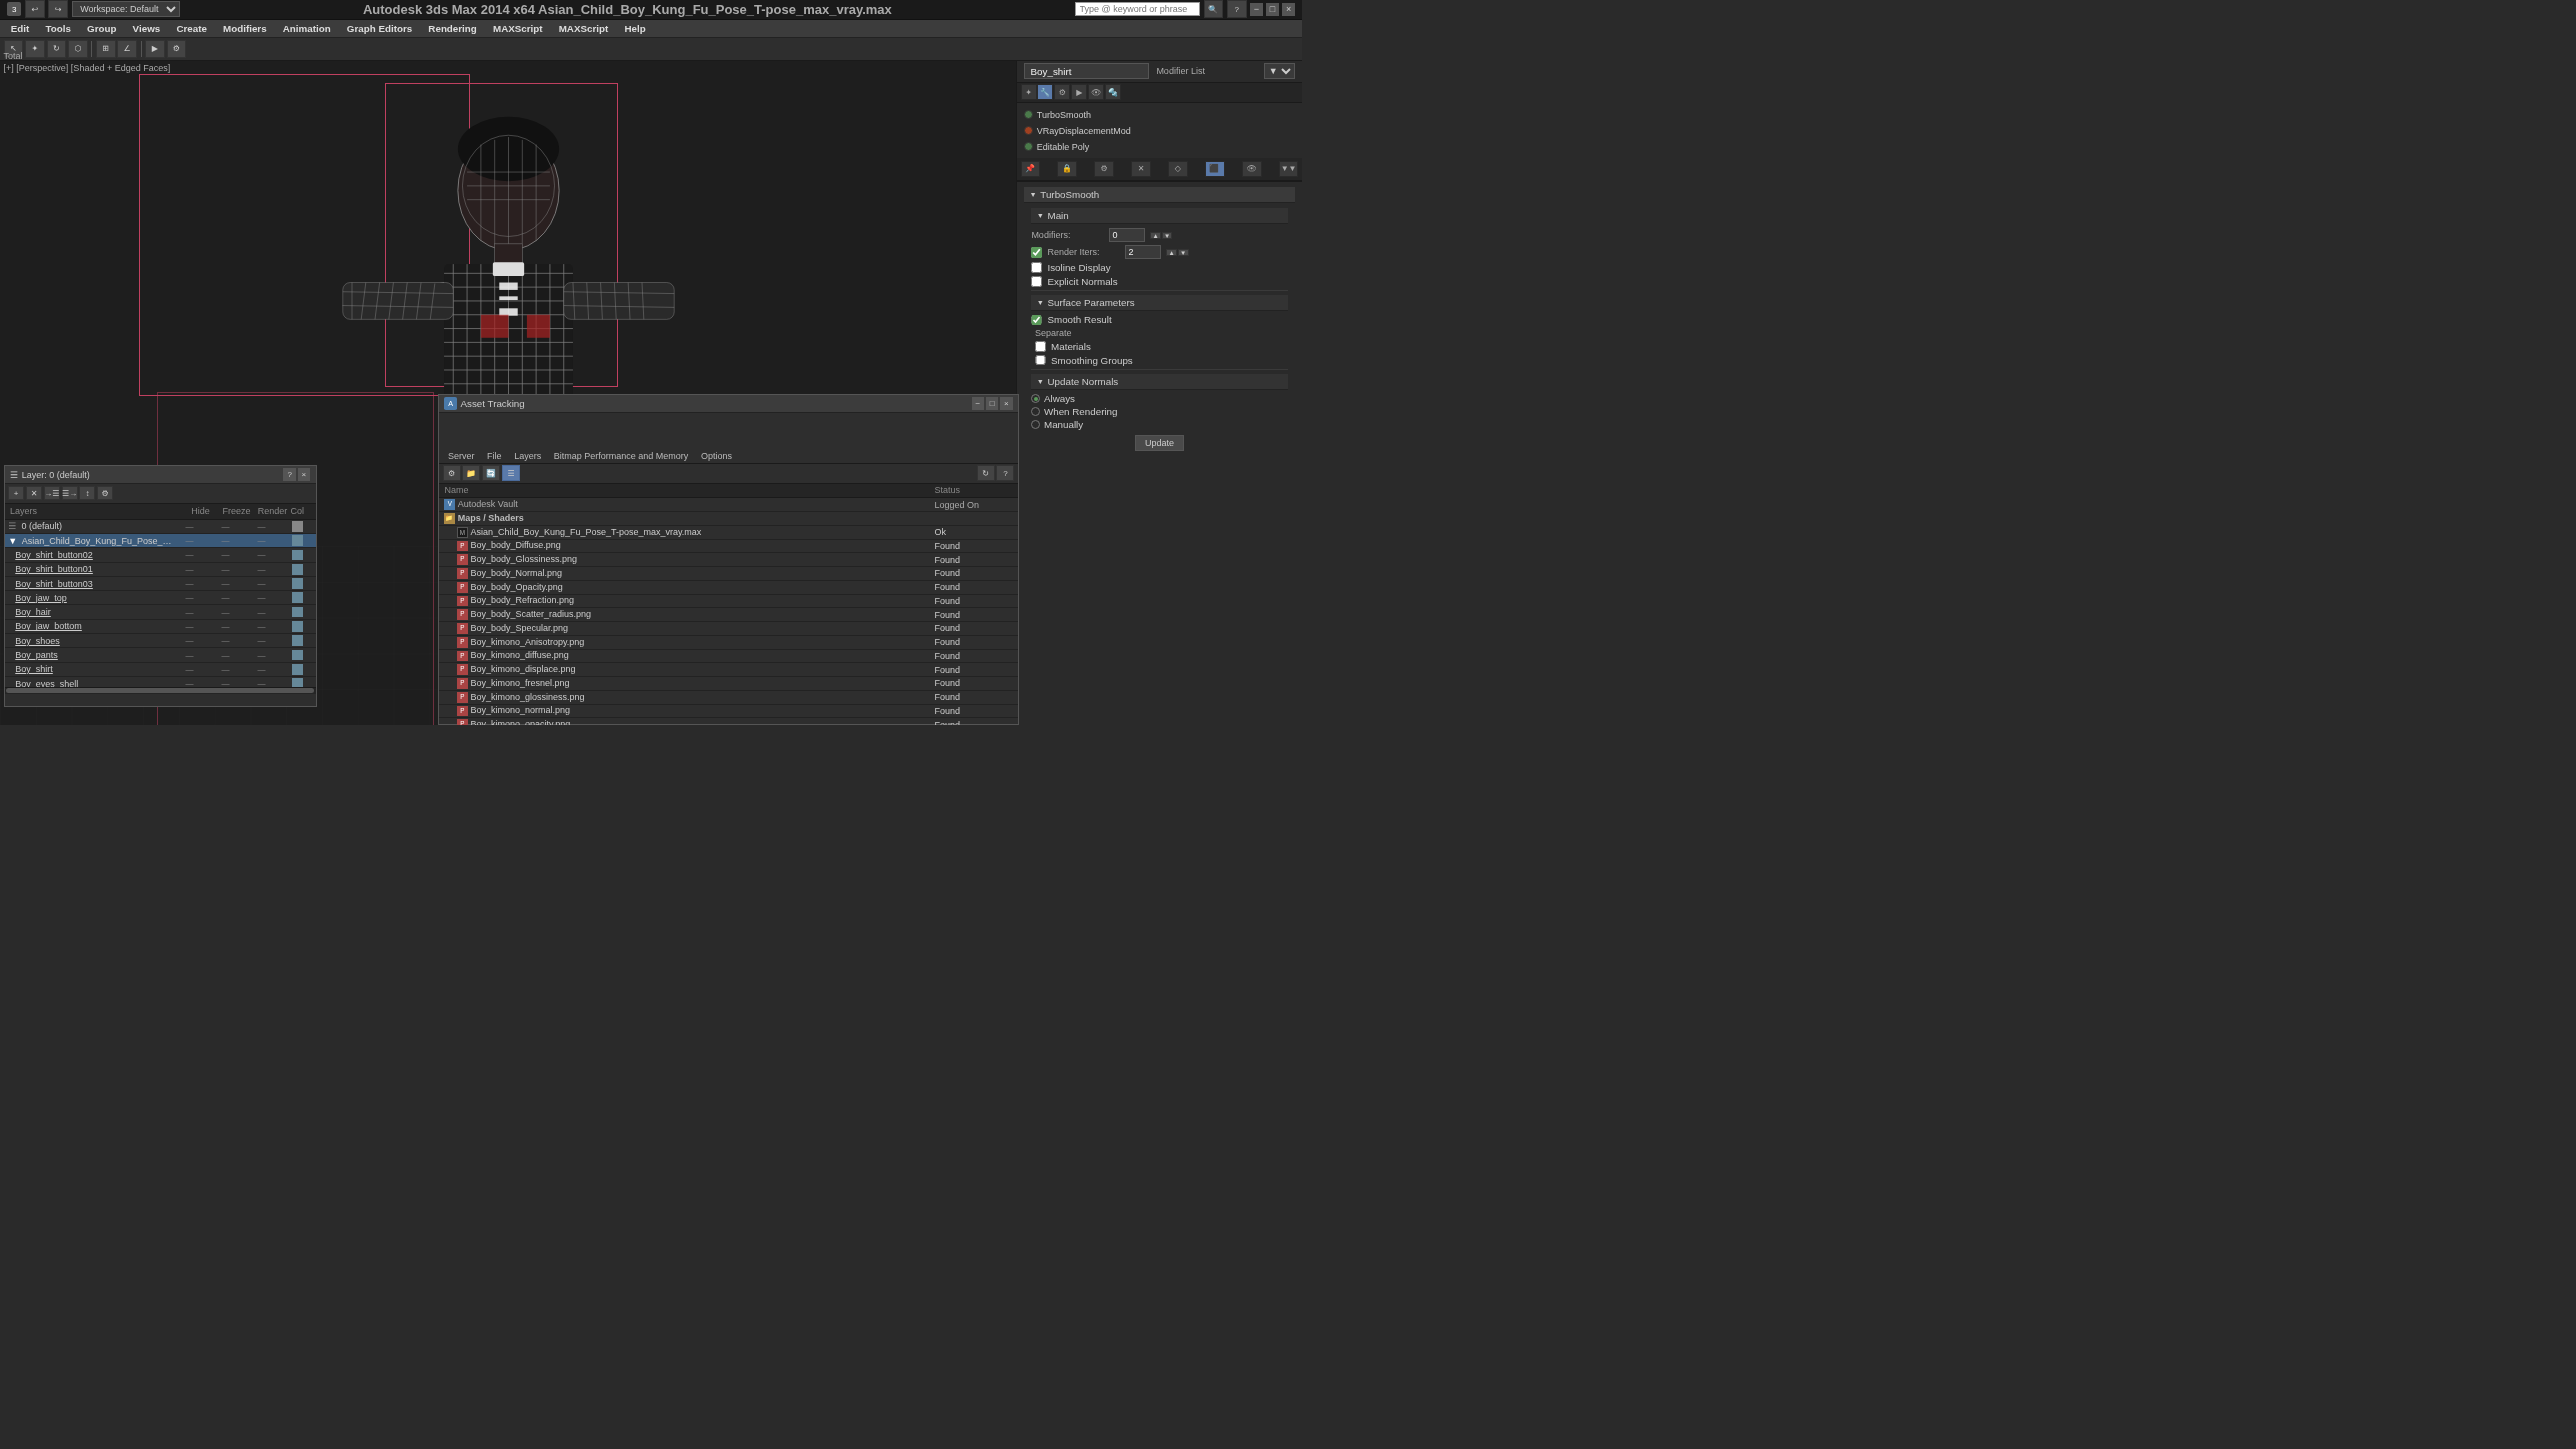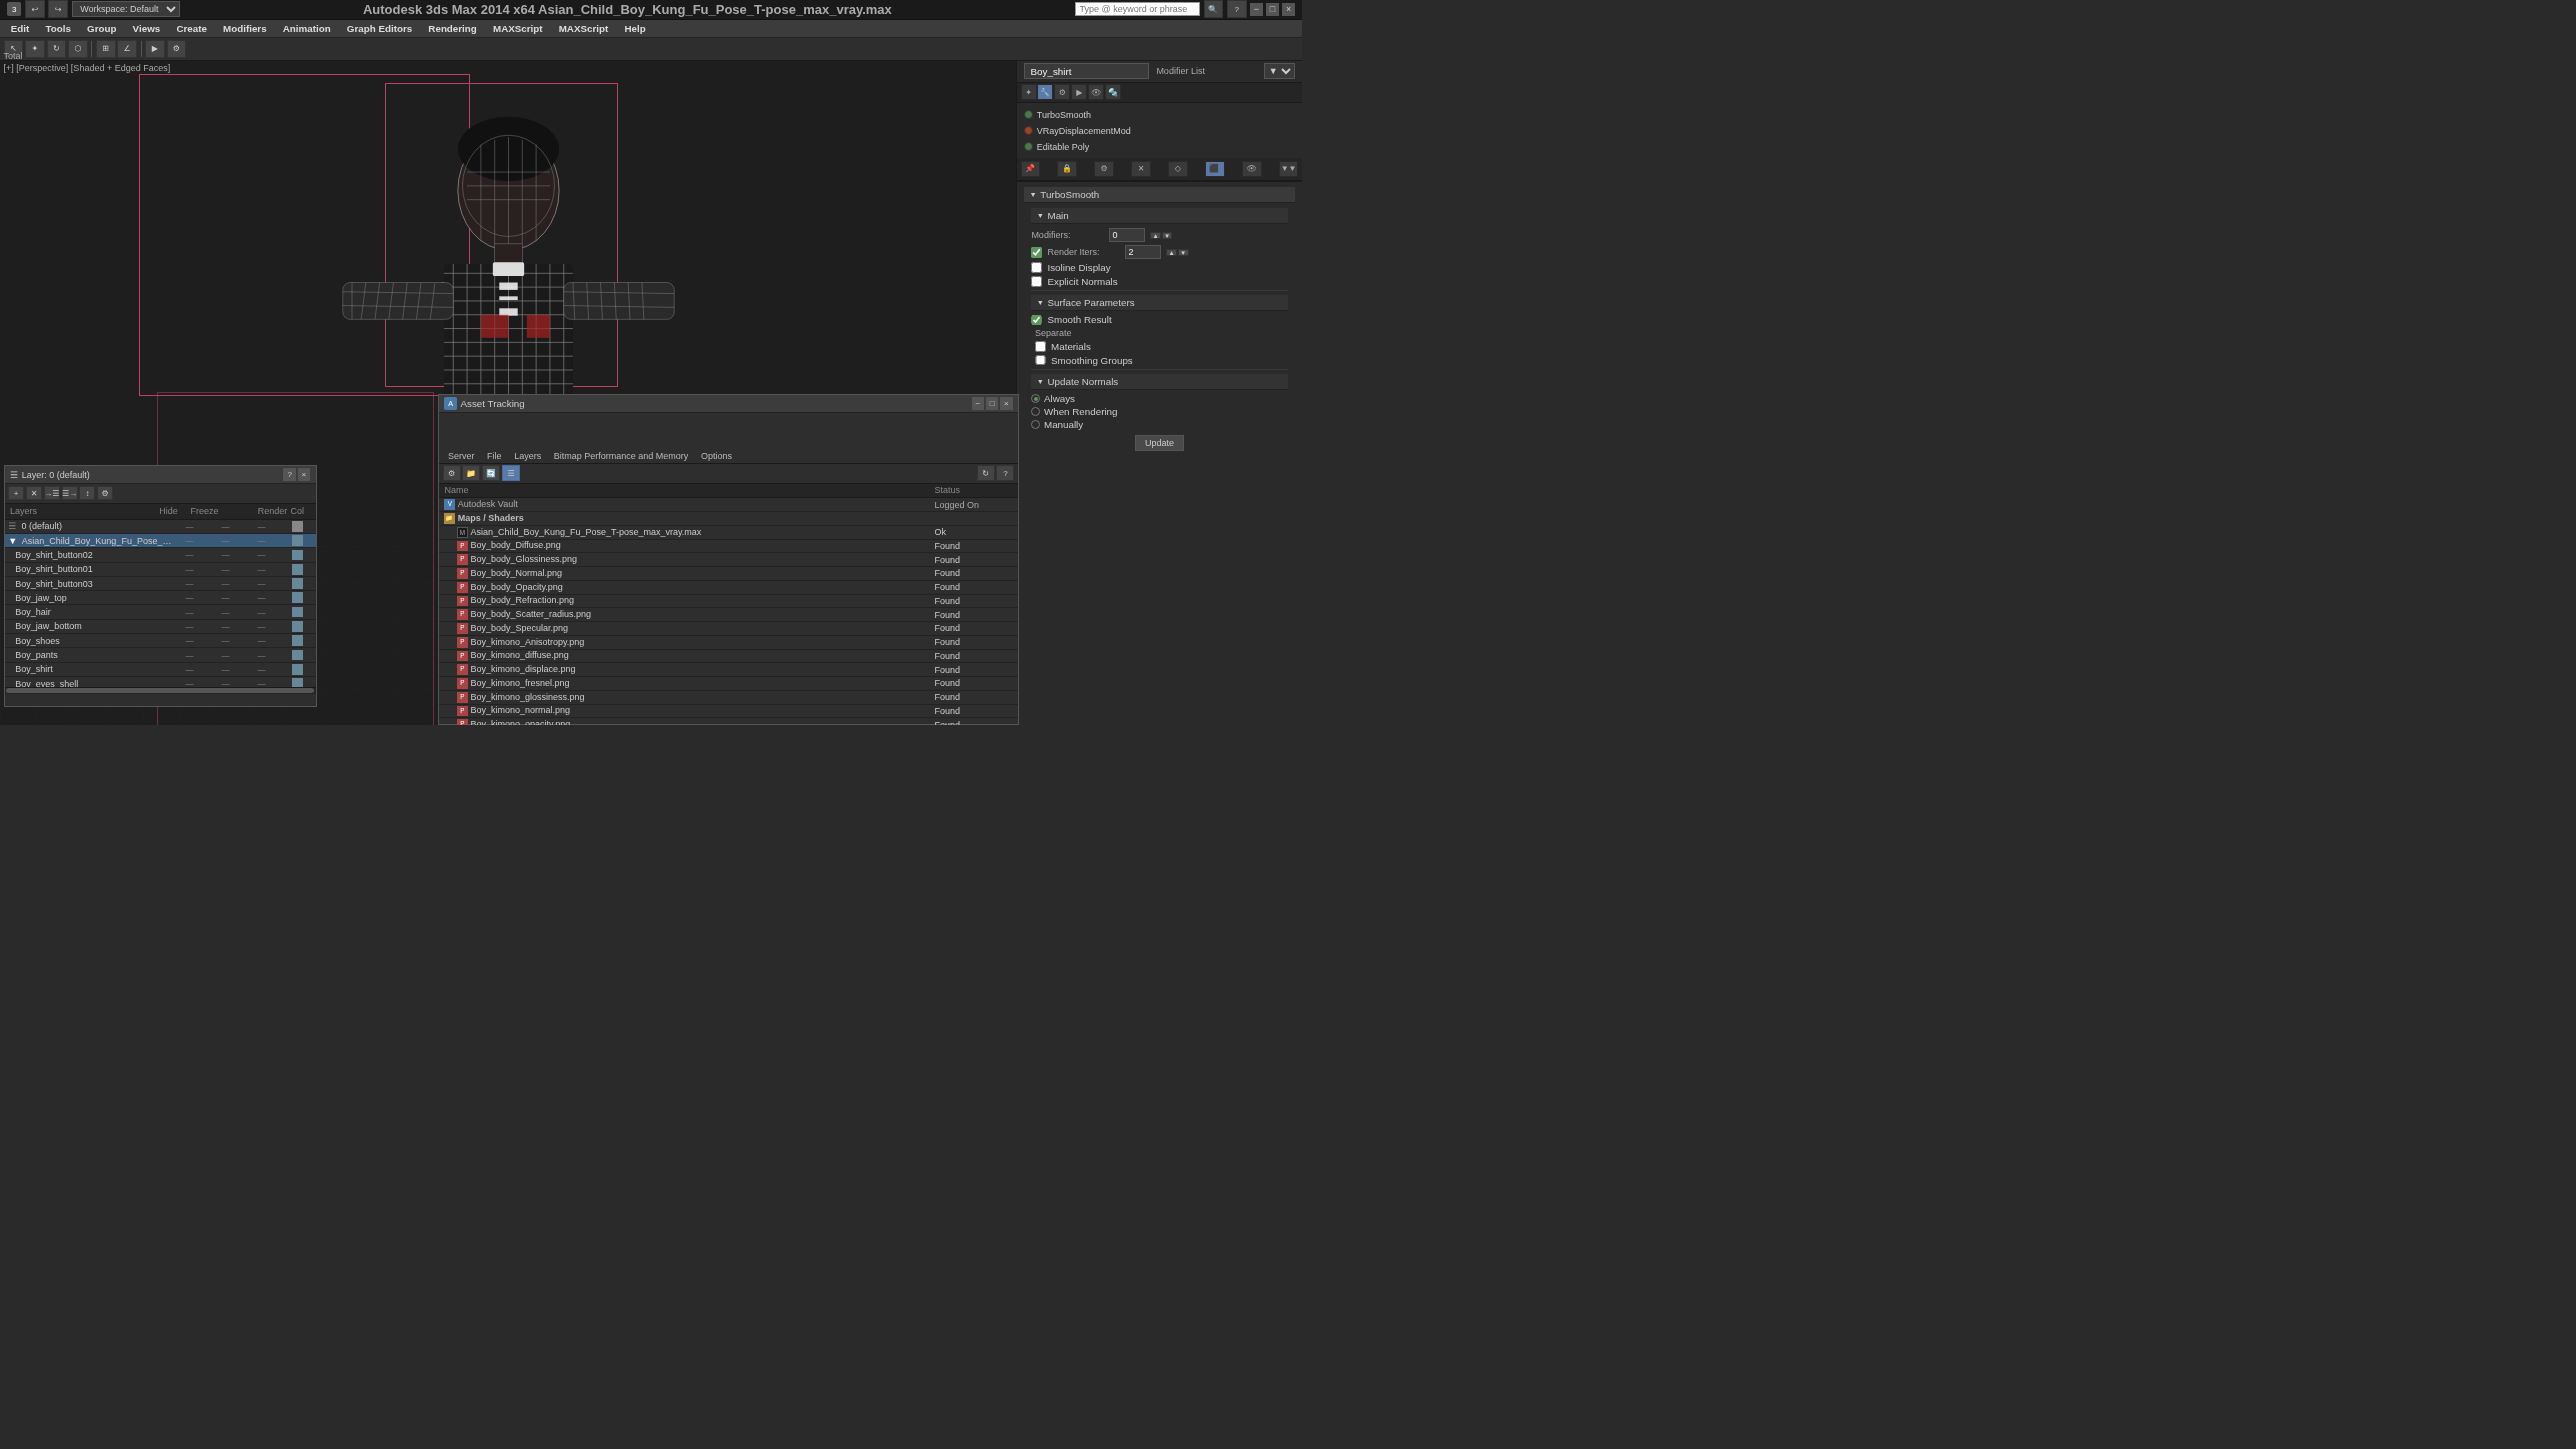--- a/index.html
+++ b/index.html
@@ -302,38 +302,38 @@
       background: #252525;
       display: flex;
       align-items: center;
       border-bottom: 0.9px solid #1a1a1a;
       font-size: 9px;
       color: #888;
     }
     .lh-name { flex: 1; padding-left: 5.4px; }
     .lh-hide { width: 36px; text-align: center; }
     .lh-freeze { width: 36px; text-align: center; }
-    .lh-render { width: 36px; text-align: center; margin-left: 32px; }
+    .lh-render { width: 36px; text-align: center; }
     .lh-color { width: 25px; }
 
     #layers-list {
       overflow-y: auto;
       height: calc(100% - 73px);
     }
     .layer-row {
       height: 14.3px;
       display: flex;
       align-items: center;
       font-size: 9px;
       color: #ccc;
       border-bottom: 0.9px solid #222;
     }
     .layer-row.active { background: #3a5a7a; }
     .layer-row .lr-name { flex: 1; padding-left: 3.6px; white-space: nowrap; overflow: hidden; text-overflow: ellipsis; }
-    .layer-row .lr-indent { padding-left: 10.7px; }
+    .layer-row .lr-indent { padding-left: 10.7px; text-decoration: underline; }
     .layer-row .lr-col { width: 36px; display: flex; align-items: center; justify-content: center; }
     .layer-row .lr-swatch { width: 10.7px; height: 10.7px; background: #888; margin: 0 2.7px; }
 
     #layers-scrollbar {
       height: 7.2px;
       background: #252525;
       border-top: 0.9px solid #1a1a1a;
       display: flex;
       align-items: center;
       padding: 0 1.8px;

